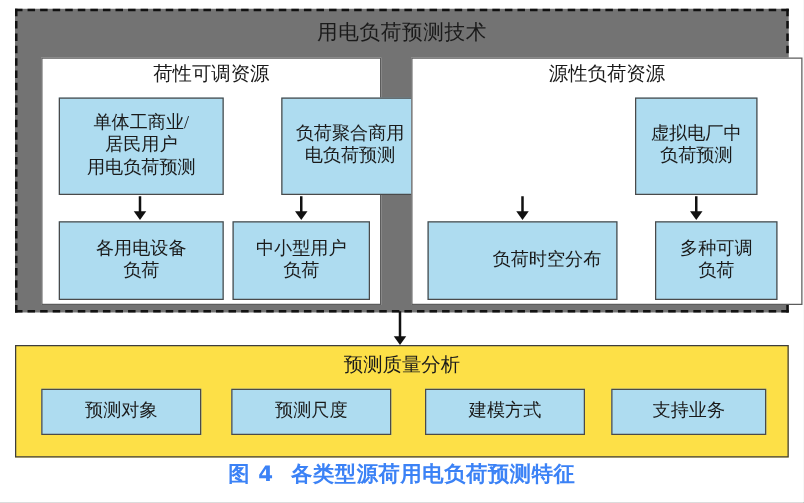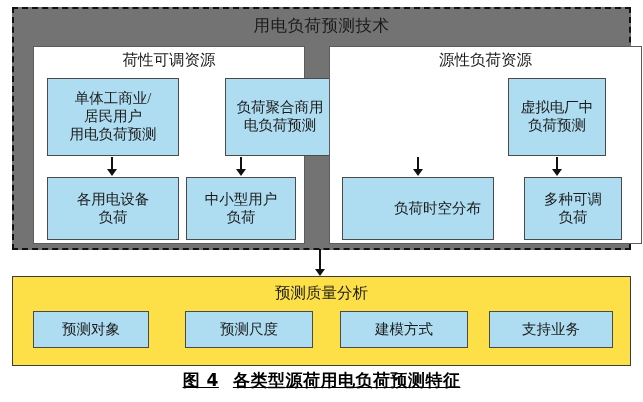--- a/index.html
+++ b/index.html
@@ -146,39 +146,38 @@
     height: 37px;
     background: #aedcf0;
     border: 1.4px solid #4a4a4a;
     box-sizing: border-box;
     display: flex;
     align-items: center;
     justify-content: center;
     font-size: 14.5px;
     line-height: 1;
   }
-  #chip-0 { left: 20px;  width: 116px; }
+  #chip-0 { left: 20px;  width: 128px; }
   #chip-1 { left: 172px; width: 128px; }
   #chip-2 { left: 327px; width: 128px; }
   #chip-3 { left: 476px; width: 124px; }
 
   
   #figure-caption {
     position: absolute;
     left: 0;
     top: 372px;
     width: 100%;
     text-align: center;
     font-family: "DejaVu Sans", "Liberation Sans", sans-serif;
     font-weight: bold;
     font-size: 17px;
     letter-spacing: 0.5px;
     line-height: 1;
-    color: #000000;
-    text-decoration: underline;
+    color: #3b82f6;
   }
   #figure-caption .cap-gap { display: inline-block; width: 14px; }
 </style>
 </head>
 <body>
 
 <div id="outer-dashed">
 
   <div id="diagram-title">用电负荷预测技术</div>
 

